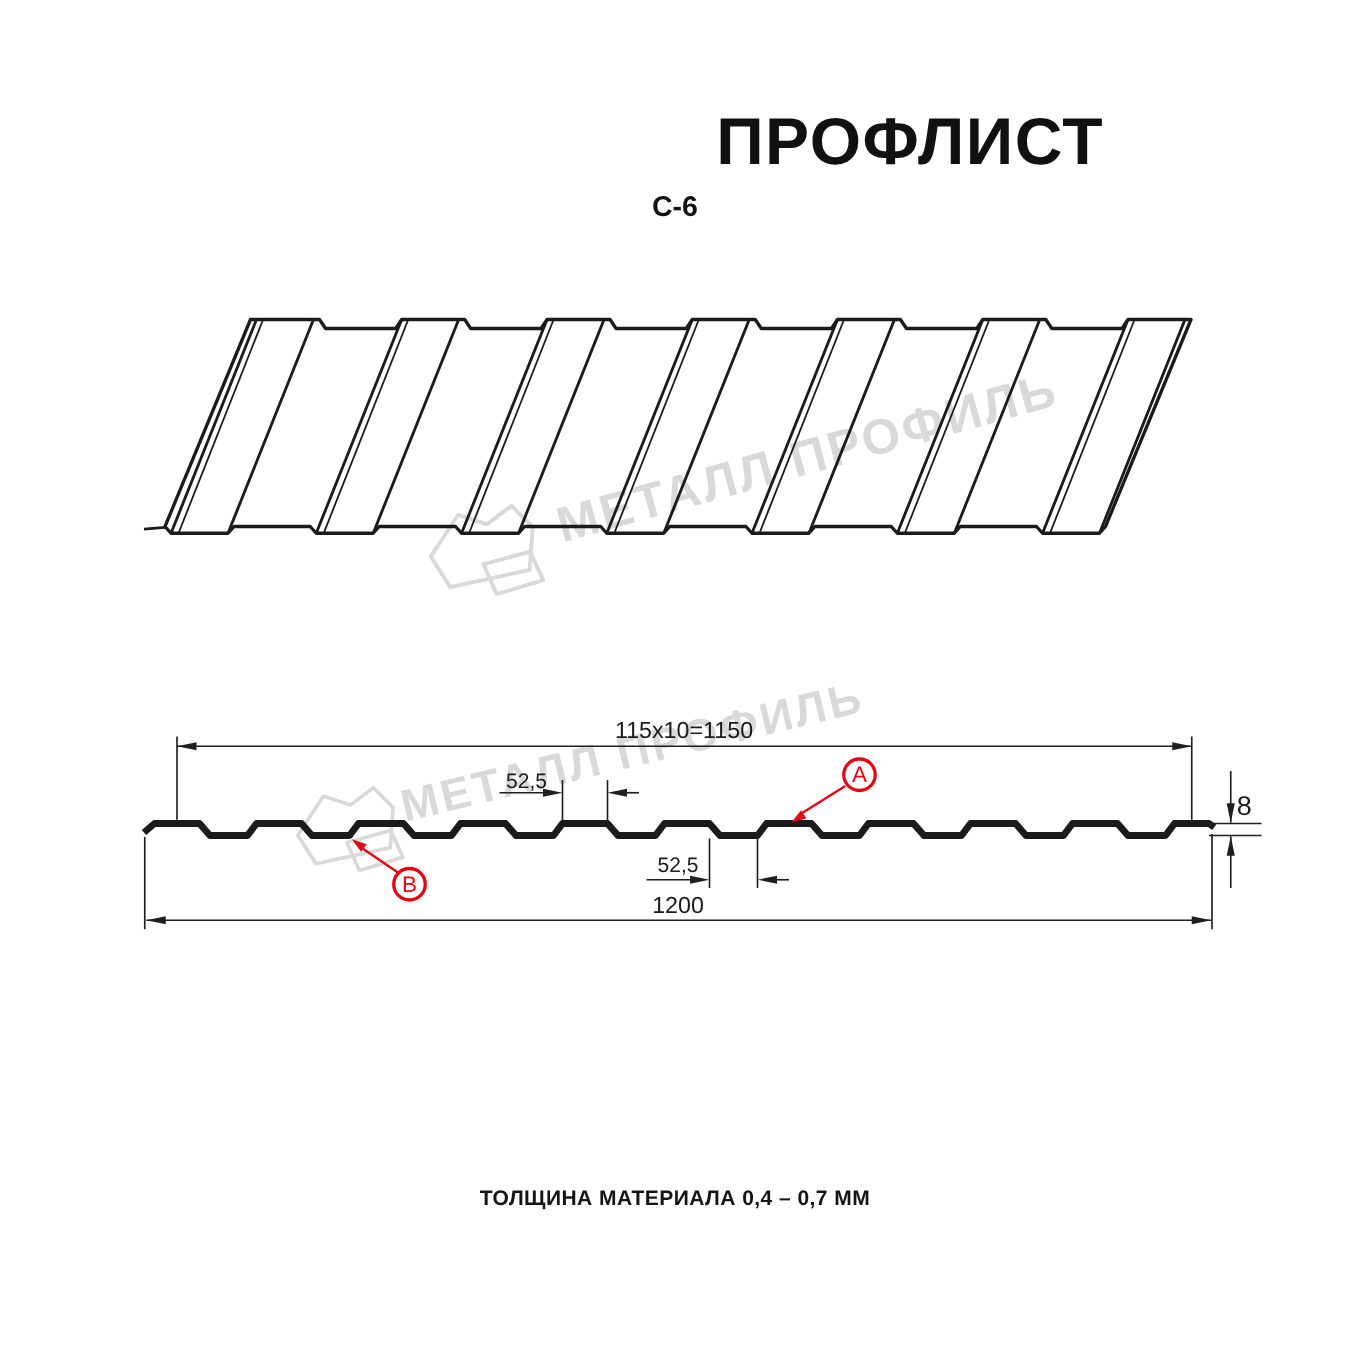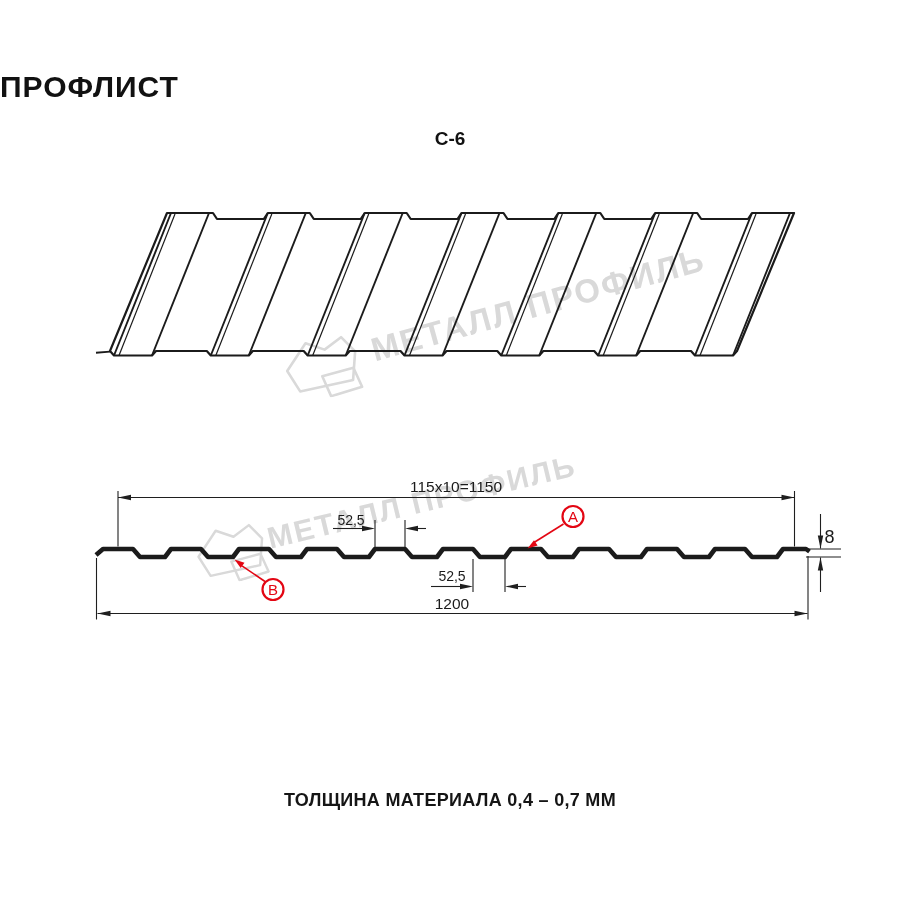--- a/index.html
+++ b/index.html
@@ -1,22 +1,22 @@
 <!DOCTYPE html>
 <html><head>
 <meta charset="utf-8">
 <style>
   html,body{margin:0;padding:0;background:#fff;}
   #page{position:relative;width:900px;height:900px;background:#ffffff;overflow:hidden;
         font-family:"Liberation Sans",sans-serif;color:#1b1b1b;}
   .abs{position:absolute;}
-  #title{top:70px;left:0;width:736px;text-align:left;font-size:30px;font-weight:bold;
+  #title{top:70px;left:0;width:736px;text-align:right;font-size:44px;font-weight:bold;
          letter-spacing:1px;color:#111;}
   #subtitle{top:128px;left:0;width:900px;text-align:center;font-size:19px;font-weight:bold;color:#111;}
-  #footer-note{top:790px;left:0;width:900px;text-align:center;font-size:18px;font-weight:bold;
+  #footer-note{top:790px;left:0;width:900px;text-align:center;font-size:14px;font-weight:bold;
                letter-spacing:0.3px;color:#151515;}
   .watermark-text{white-space:nowrap;font-weight:bold;color:#d9d9d9;letter-spacing:2px;}
   #wm1-text{top:332px;left:372px;font-size:33px;transform:rotate(-15.5deg);transform-origin:0 50%;}
   #wm2-text{top:522px;left:268px;font-size:30px;transform:rotate(-13.5deg);transform-origin:0 50%;}
   #wm1-logo{top:336px;left:283px;transform:rotate(-8deg);}
   #wm2-logo{top:524px;left:194px;transform:rotate(-8deg);}
   svg{display:block;}
   #drawing-svg{top:0;left:0;}
   .outline{fill:none;stroke:#1b1b1b;stroke-width:2.2px;stroke-linejoin:round;}
   .rib{fill:none;stroke:#1b1b1b;stroke-width:1.9px;}

